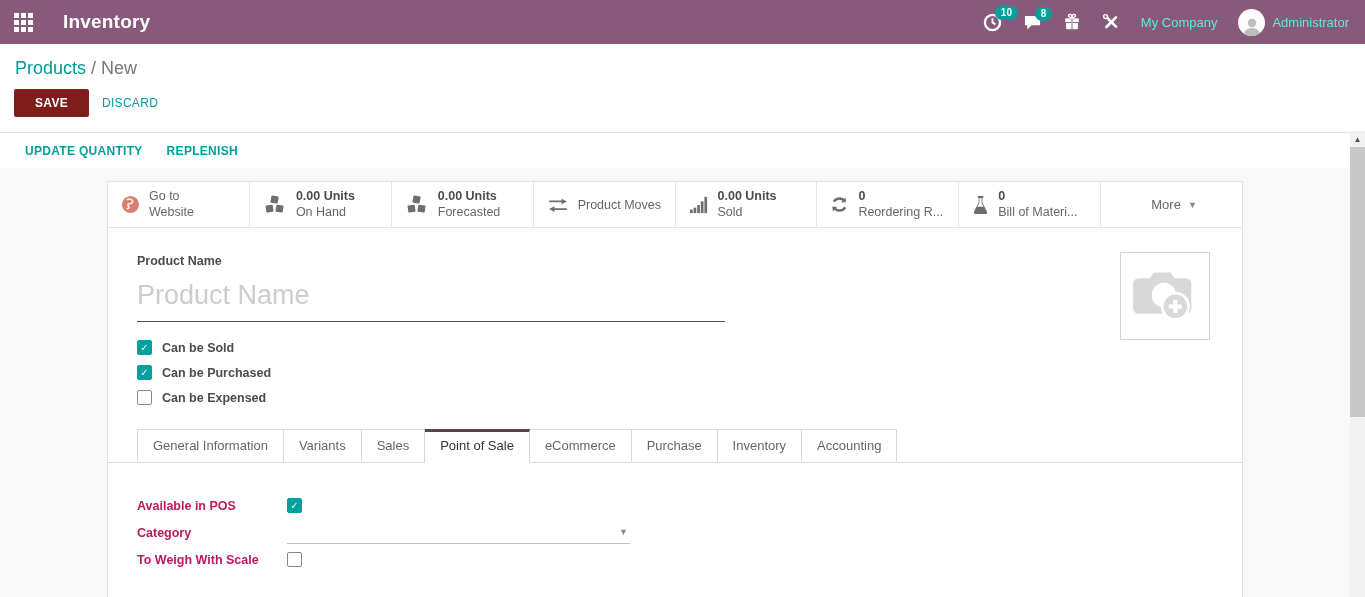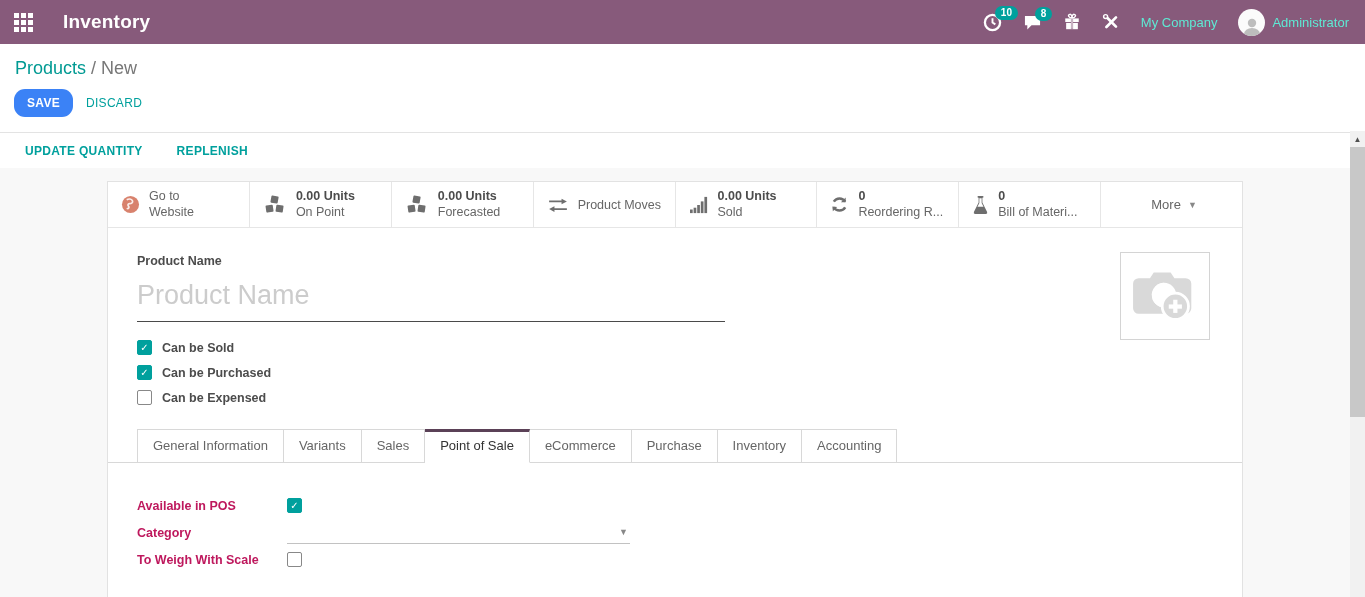--- a/index.html
+++ b/index.html
@@ -21,28 +21,28 @@
   .company, .username { font-size:13px; color:#5eead4; cursor:pointer; }
   .avatar { width:27px; height:27px; border-radius:50%; background:#fbfbfb; overflow:hidden;
     display:flex; align-items:flex-end; justify-content:center; margin-right:7px; }
 
   
   .control-panel { background:#fff; }
   .breadcrumb { padding:14px 0 0 15px; font-size:18px; }
   .breadcrumb .bc-link { color:#009A93; cursor:pointer; }
   .breadcrumb .bc-sep, .breadcrumb .bc-current { color:#777; }
   .cp-buttons { padding:10px 0 15px 14px; display:flex; align-items:center; }
-  .btn-save { background:#3b82f6; color:#fff; border:none; font-size:12px; font-weight:bold;
-    padding:7px 13px; border-radius:11px; letter-spacing:.3px; cursor:pointer; }
+  .btn-save { background:#7f1d1d; color:#fff; border:none; font-size:12px; font-weight:bold;
+    padding:7px 21px; border-radius:2px; letter-spacing:.3px; cursor:pointer; }
   .btn-discard { background:none; border:none; color:#00A09D; font-size:12px; font-weight:normal;
     margin-left:13px; letter-spacing:.3px; cursor:pointer; }
   .cp-divider { border-bottom:1px solid #e3e3e3; }
 
   
-  .status-band { height:35px; background:#fff; display:flex; align-items:center; gap:34px;
+  .status-band { height:35px; background:#fff; display:flex; align-items:center; gap:24px;
     padding-left:25px; width:1350px; }
   .status-btn { background:none; border:none; color:#00A09D; font-size:12px; font-weight:bold;
     letter-spacing:.3px; cursor:pointer; }
 
   
   .main { position:relative; height:431px; background:#f8f8f8; overflow:hidden; }
   .sheet { width:1136px; margin:13px 0 0 107px; background:#fff; border:1px solid #e2e2e2;
     min-height:600px; position:relative; }
 
   
@@ -188,21 +188,21 @@
         <span class="bb-text"><span>Go to</span><br><span>Website</span></span>
       </div>
       <div class="bb-btn">
         <span class="bb-icon">
           <svg width="24" height="20" viewBox="0 0 26 22" fill="#6e6e6e">
             <rect x="8.5" y="1" width="8" height="8" transform="rotate(10 12.5 5)" rx="1"></rect>
             <rect x="3" y="11" width="8" height="8" transform="rotate(-8 7 15)" rx="1"></rect>
             <rect x="14" y="11" width="8" height="8" transform="rotate(8 18 15)" rx="1"></rect>
           </svg>
         </span>
-        <span class="bb-text"><span class="bb-value">0.00 Units</span><br><span>On Point</span></span>
+        <span class="bb-text"><span class="bb-value">0.00 Units</span><br><span>On Hand</span></span>
       </div>
       <div class="bb-btn">
         <span class="bb-icon">
           <svg width="24" height="20" viewBox="0 0 26 22" fill="#6e6e6e">
             <rect x="8.5" y="1" width="8" height="8" transform="rotate(10 12.5 5)" rx="1"></rect>
             <rect x="3" y="11" width="8" height="8" transform="rotate(-8 7 15)" rx="1"></rect>
             <rect x="14" y="11" width="8" height="8" transform="rotate(8 18 15)" rx="1"></rect>
           </svg>
         </span>
         <span class="bb-text"><span class="bb-value">0.00 Units</span><br><span>Forecasted</span></span>

